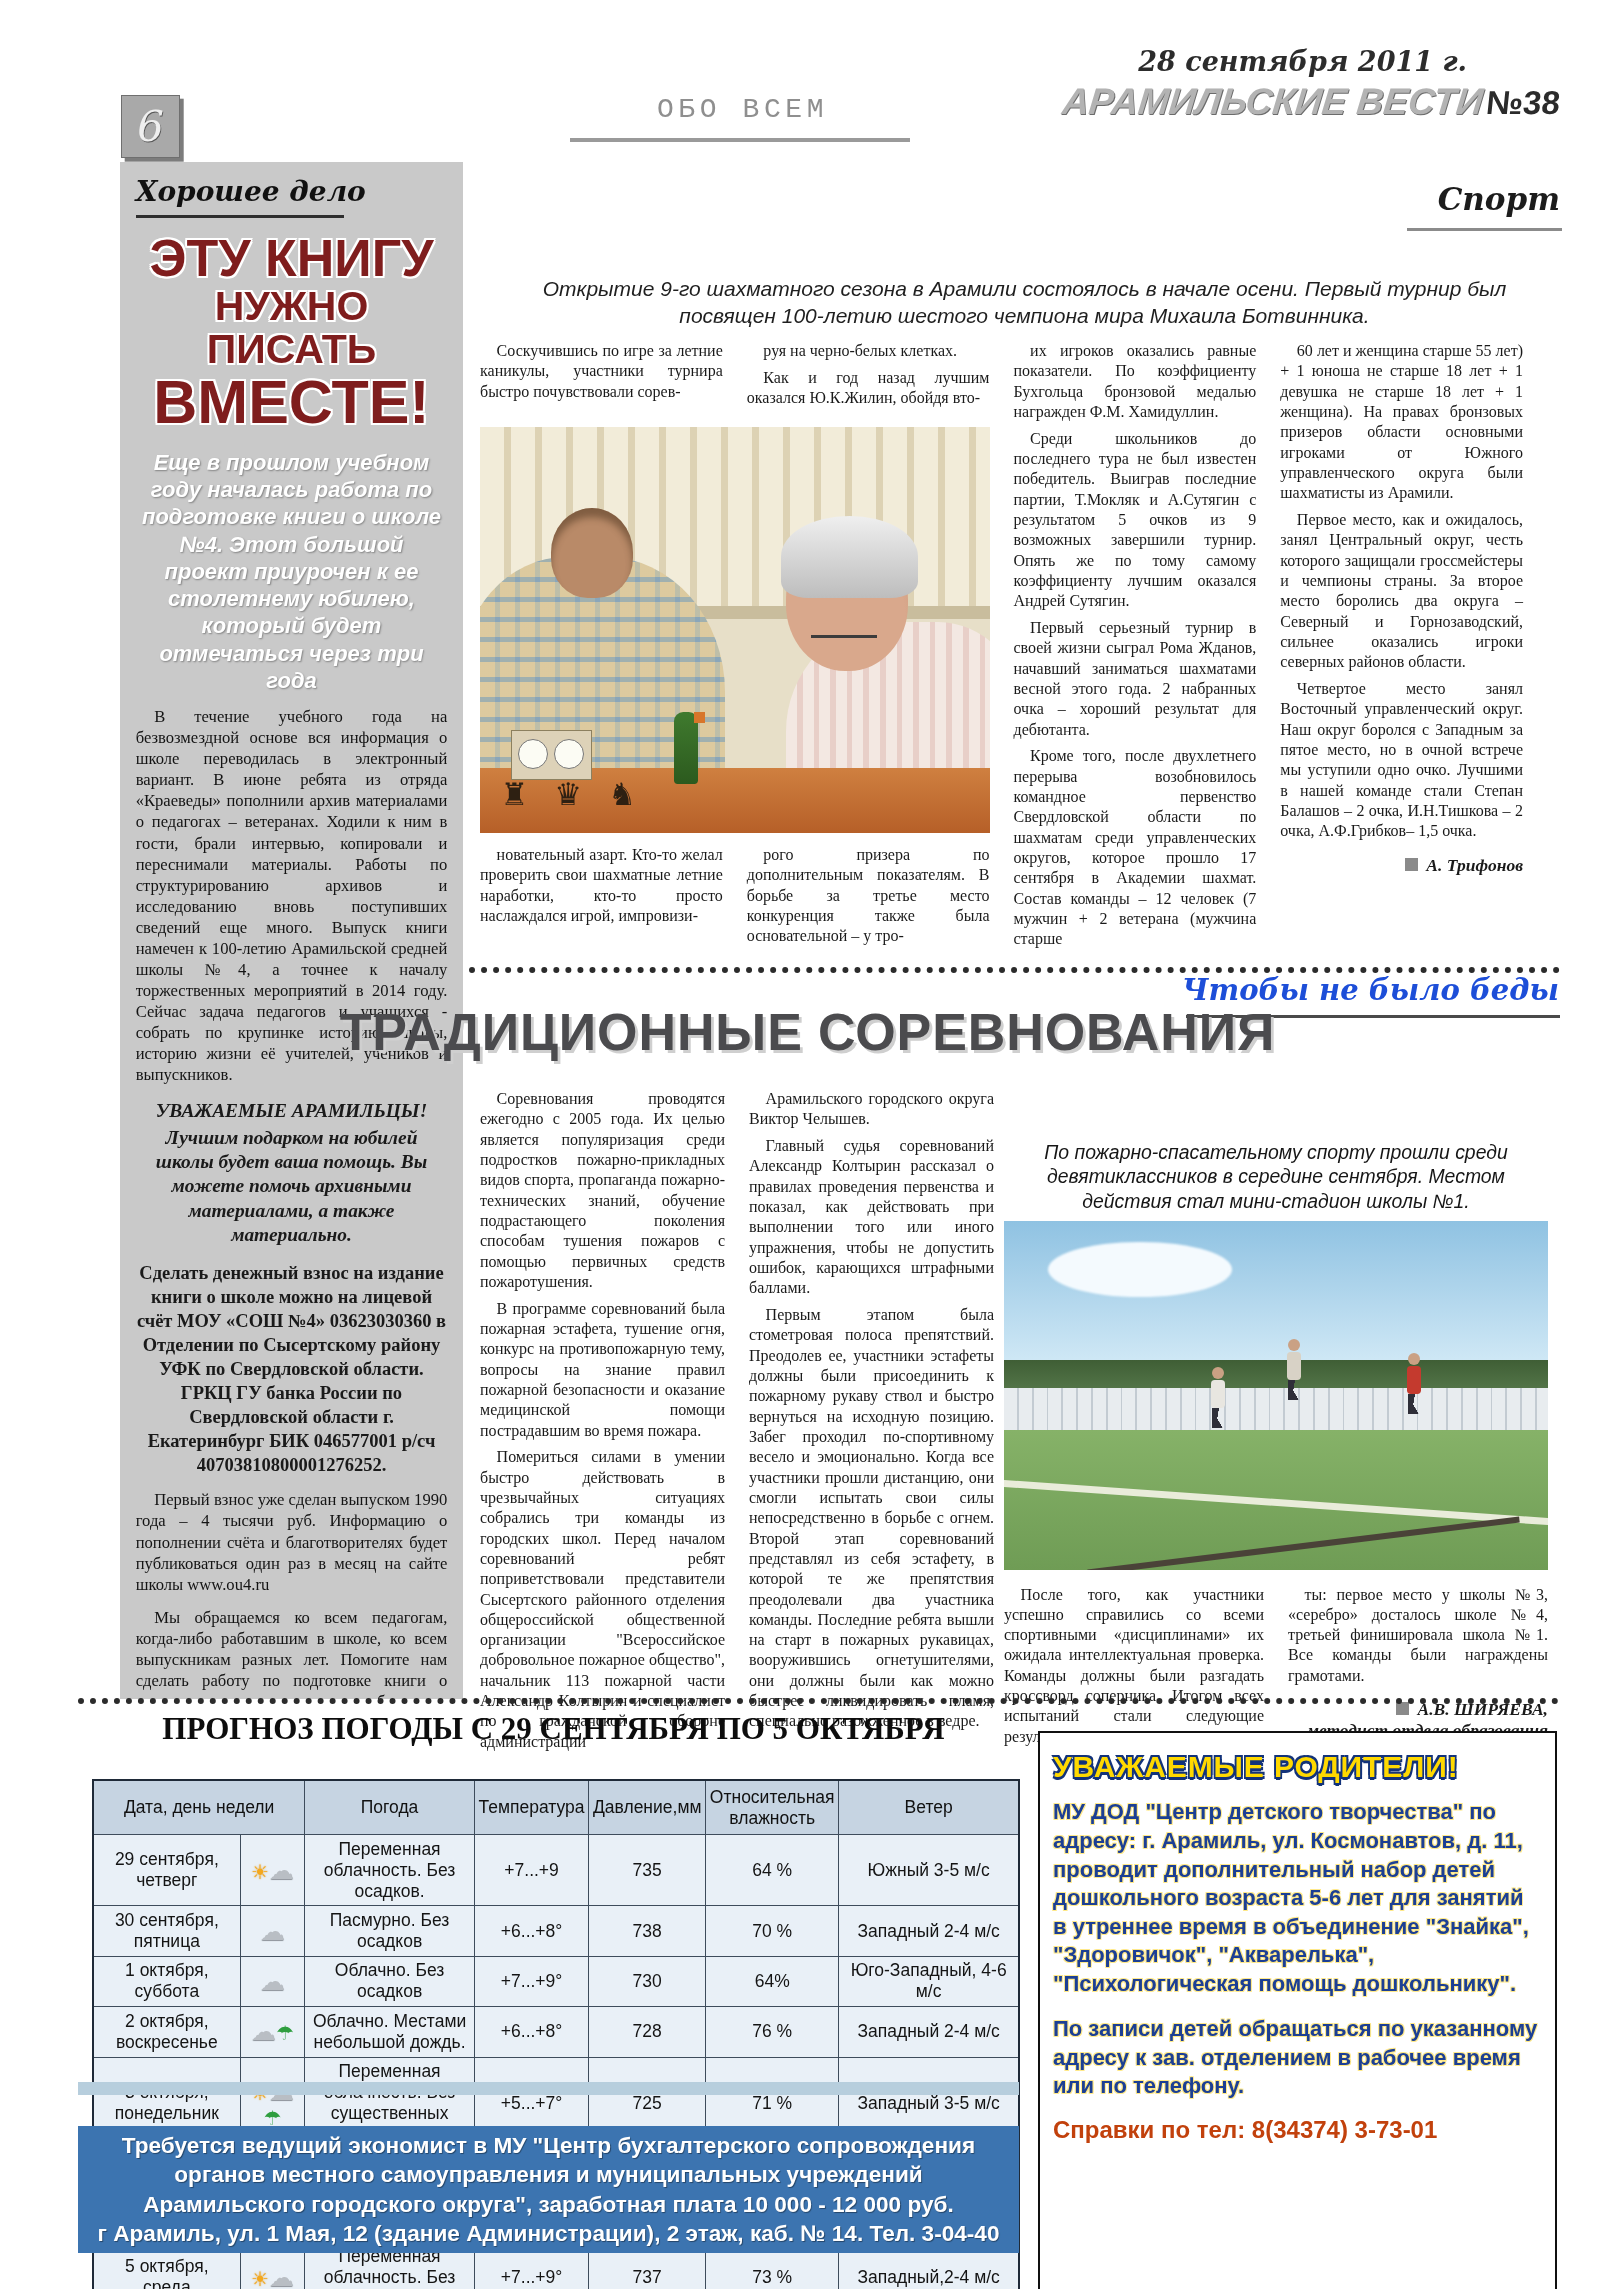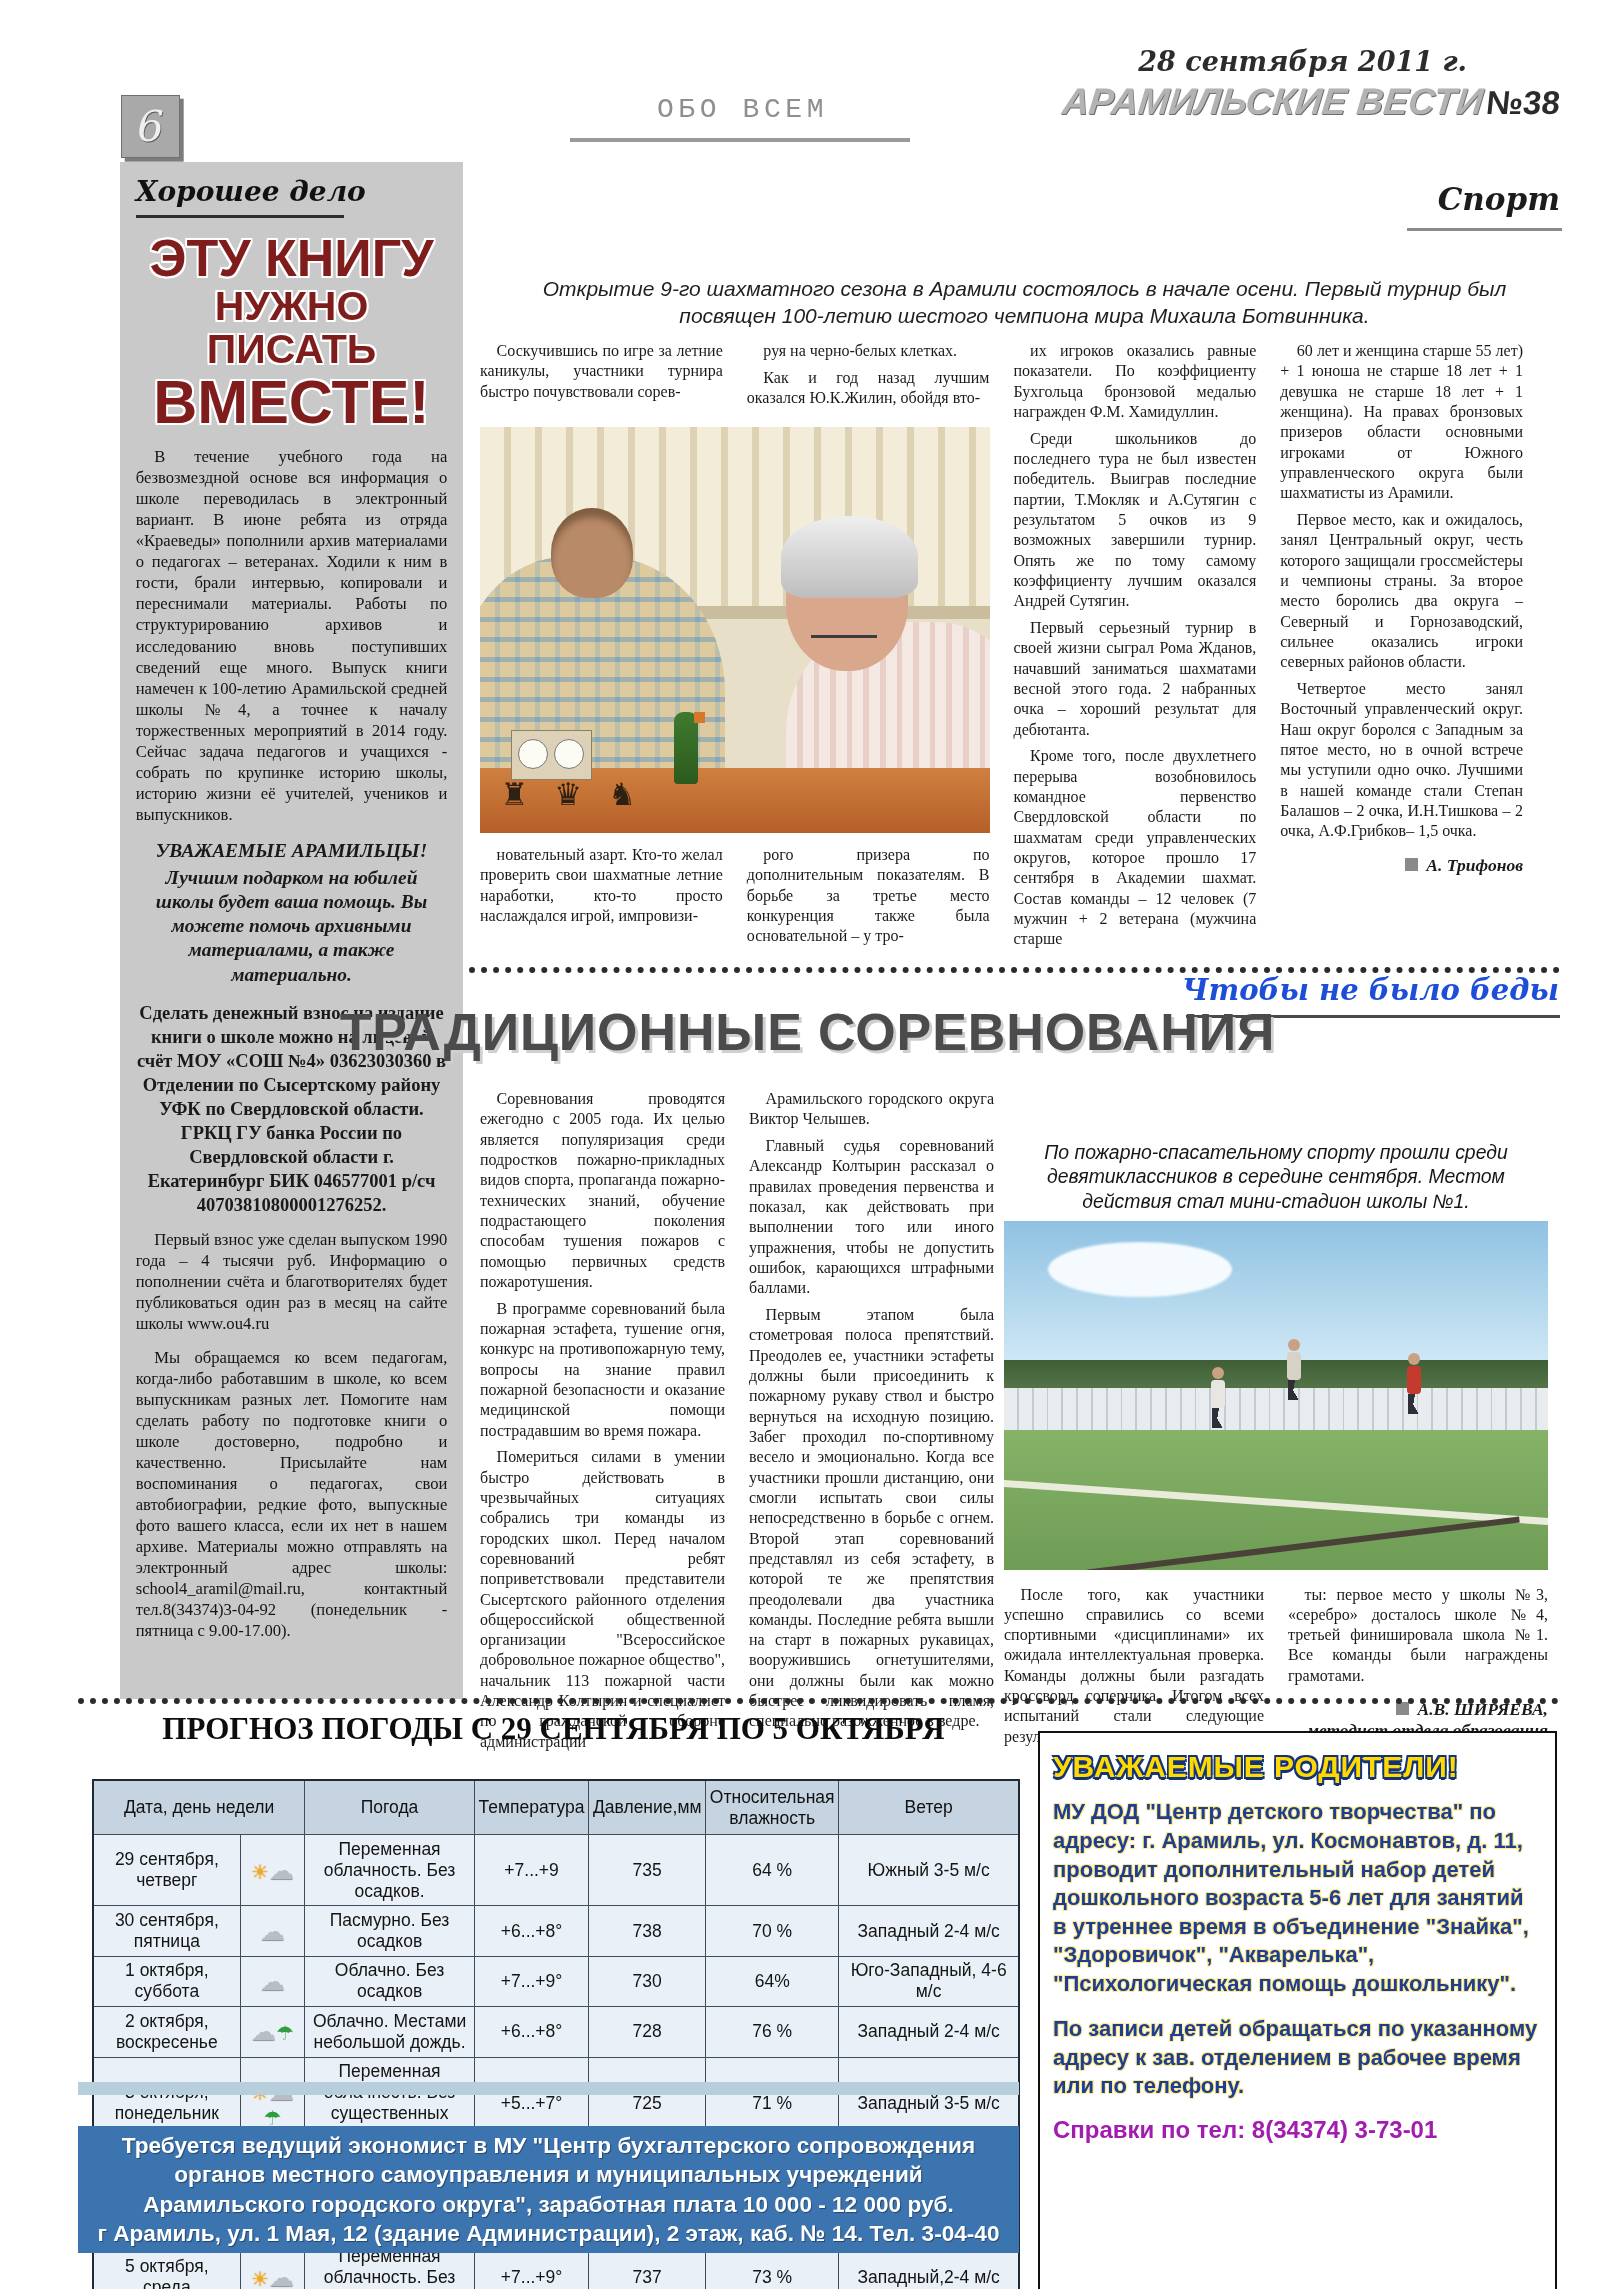--- a/index.html
+++ b/index.html
@@ -140,21 +140,21 @@
 
   
   .parents{left:1038px;top:1731px;width:519px;height:634px;background:#fff;border:2.8px solid #101010;
       box-sizing:border-box;padding:16.6px 13px;text-align:left;}
   .pa-title{font:900 30px "Liberation Sans",sans-serif;color:#ffd900;letter-spacing:0.9px;
       text-shadow:-1.8px -1.8px 0 #13337a,1.8px -1.8px 0 #13337a,-1.8px 1.8px 0 #13337a,1.8px 1.8px 0 #13337a,0 2.8px 0 #13337a;}
   .pa-body{margin-top:14.8px;font:800 22px "Liberation Sans",sans-serif;color:#1c3f94;line-height:1.3;
       text-shadow:0.9px 0.9px 0 #ffe98a,-0.9px -0.9px 0 #ffe98a,0.9px -0.9px 0 #ffe98a,-0.9px 0.9px 0 #ffe98a;}
   .pa-note{margin-top:16.6px;font:800 22px "Liberation Sans",sans-serif;color:#1c3f94;line-height:1.3;
       text-shadow:0.9px 0.9px 0 #ffe98a,-0.9px -0.9px 0 #ffe98a,0.9px -0.9px 0 #ffe98a,-0.9px 0.9px 0 #ffe98a;}
-  .pa-phone{margin-top:14.8px;font:700 24px "Liberation Sans",sans-serif;color:#a21caf;}
+  .pa-phone{margin-top:14.8px;font:700 24px "Liberation Sans",sans-serif;color:#c2410c;}
 </style>
 </head>
 <body>
 
 <div class="page">
 
   <div class="abs badge">
     <span>6</span>
   </div>
   <div class="abs section-title">ОБО ВСЕМ</div>
@@ -168,20 +168,21 @@
   <div class="abs sport-underline"></div>
 
   <div class="abs sidebar">
     <div class="sb-tag">Хорошее дело</div>
     <div class="sb-tag-line"></div>
     <div class="sb-headline">
       <div class="sb-h1">ЭТУ КНИГУ</div>
       <div class="sb-h2">НУЖНО ПИСАТЬ</div>
       <div class="sb-h3">ВМЕСТЕ!</div>
     </div>
+    <div class="sb-lead">Еще в прошлом учебном году началась работа по подготовке книги о школе №4. Этот большой проект приурочен к ее столетнему юбилею, который будет отмечаться через три года</div>
     <p class="sb-p">В течение учебного года на безвозмездной основе вся информация о школе переводилась в электронный вариант. В июне ребята из отряда «Краеведы» пополнили архив материалами о педагогах – ветеранах. Ходили к ним в гости, брали интервью, копировали и переснимали материалы. Работы по структурированию архивов и исследованию вновь поступивших сведений еще много. Выпуск книги намечен к 100-летию Арамильской средней школы №4, а точнее к началу торжественных мероприятий в 2014 году. Сейчас задача педагогов и учащихся - собрать по крупинке историю школы, историю жизни её учителей, учеников и выпускников.</p>
     <div class="sb-appeal-t">УВАЖАЕМЫЕ АРАМИЛЬЦЫ!</div>
     <div class="sb-appeal">Лучшим подарком на юбилей школы будет ваша помощь. Вы можете помочь архивными материалами, а также материально.</div>
     <div class="sb-bank">Сделать денежный взнос на издание книги о школе можно на лицевой счёт МОУ «СОШ №4» 03623030360 в Отделении по Сысертскому району УФК по Свердловской области. ГРКЦ ГУ банка России по Свердловской области г. Екатеринбург БИК 046577001 р/сч 40703810800001276252.</div>
     <p class="sb-p">Первый взнос уже сделан выпуском 1990 года – 4 тысячи руб. Информацию о пополнении счёта и благотворителях будет публиковаться один раз в месяц на сайте школы www.ou4.ru</p>
     <p class="sb-p">Мы обращаемся ко всем педагогам, когда-либо работавшим в школе, ко всем выпускникам разных лет. Помогите нам сделать работу по подготовке книги о школе достоверно, подробно и качественно. Присылайте нам воспоминания о педагогах, свои автобиографии, редкие фото, выпускные фото вашего класса, если их нет в нашем архиве. Материалы можно отправлять на электронный адрес школы: school4_aramil@mail.ru, контактный тел.8(34374)3-04-92 (понедельник - пятница с 9.00-17.00).</p>
 
   </div>
 
   <div class="abs a1-sub">Открытие 9-го шахматного сезона в Арамили состоялось в начале осени. Первый турнир был посвящен 100-летию шестого чемпиона мира Михаила Ботвинника.</div>

